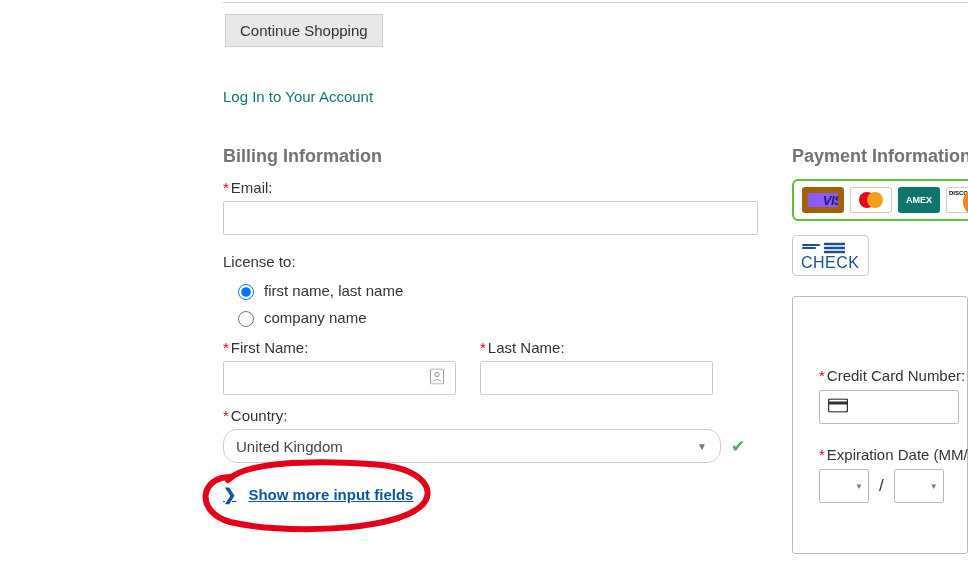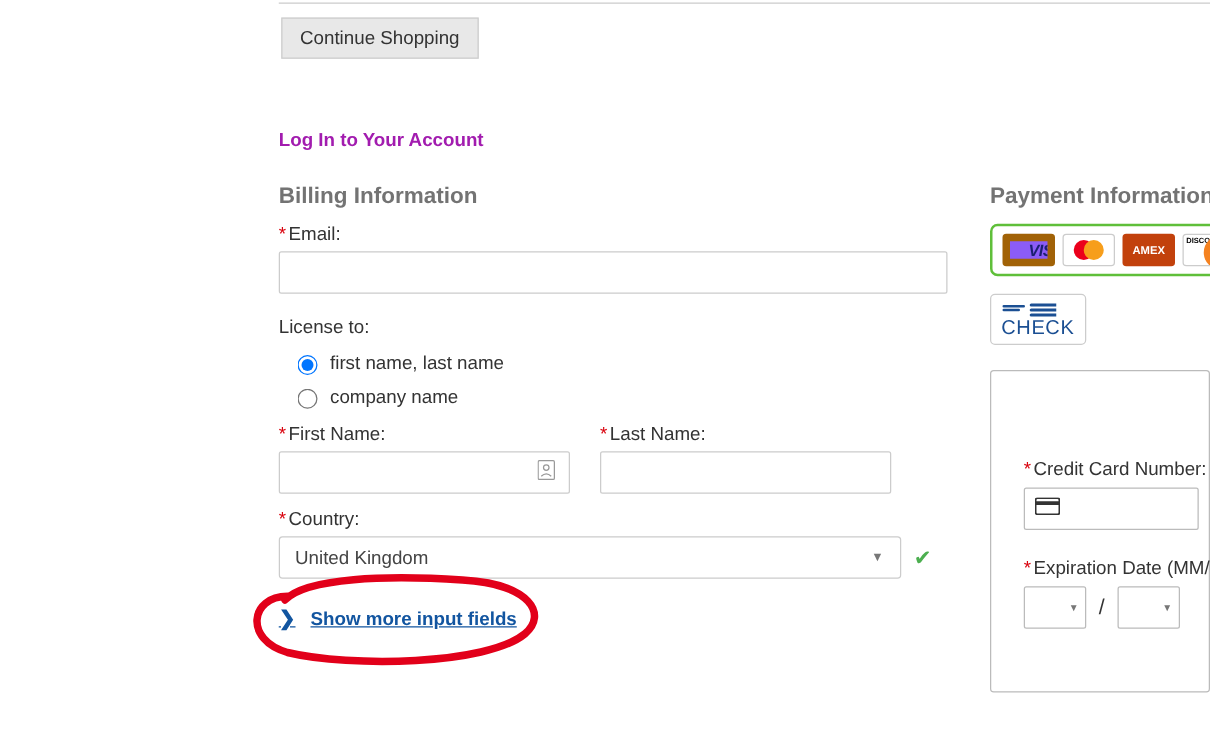--- a/index.html
+++ b/index.html
@@ -35,23 +35,23 @@
     padding: 7px 14px;
     font-size: 15px;
     background: #e8e8e8;
     border: 1px solid #ccc;
     color: #333;
     cursor: pointer;
   }
   .login-link {
     position: absolute;
     left: 223px;
-    top: 104px;
-    color: #a21caf;
-    font-weight: bold;
+    top: 88px;
+    color: #0f766e;
+    font-weight: normal;
     font-size: 15px;
     text-decoration: none;
   }
   .section-title {
     font-size: 18px;
     font-weight: bold;
     color: #737373;
     margin: 0;
   }
   .billing {
@@ -88,21 +88,21 @@
   }
   .name-col { flex: 0 0 233px; }
   .name-col .text-input { width: 233px; }
   .radio-row { margin-top: 6px; margin-left: 10px; display: flex; align-items: center; }
   .radio-row input { margin-right: 10px; width: 16px; height: 16px; }
   .select-wrap { position: relative; width: 498px; }
   .select {
     width: 498px;
     height: 34px;
     border: 1px solid #ccc;
-    border-radius: 3px;
+    border-radius: 14px;
     padding: 5px 30px 5px 12px;
     font-size: 15px;
     color: #444;
     background: #fff;
     appearance: none;
     -webkit-appearance: none;
   }
   .select-caret {
     position: absolute;
     right: 14px;
@@ -163,21 +163,21 @@
     font-weight: bold;
     font-size: 10px;
     color: #fff;
     position: relative;
     overflow: hidden;
   }
   .visa { background: #8b5cf6; border: 6px solid #a16207; padding-left: 28px; }
   .visa-text { color: #1a1f71; font-style: italic; font-size: 13px; font-weight: 900; letter-spacing: -0.5px; }
   .mc { background: #fff; border: 1px solid #ccc; }
   .mc svg { display: block; }
-  .amex { background: #c2410c; }
+  .amex { background: #0f766e; }
   .amex-text { color: #fff; font-size: 9px; font-weight: 800; }
   .discover { background: #fff; border: 1px solid #ccc; }
   .discover-surf { position: absolute; right: -4px; bottom: -4px; width: 28px; height: 28px; border-radius: 50%; background: #f58220; }
   .discover-text { position: absolute; left: 2px; top: 2px; font-size: 6px; color: #000; font-weight: 700; }
   .check-box {
     margin-top: 14px;
     border: 1px solid #ccc;
     border-radius: 4px;
     padding: 5px 8px 4px;
     width: fit-content;

